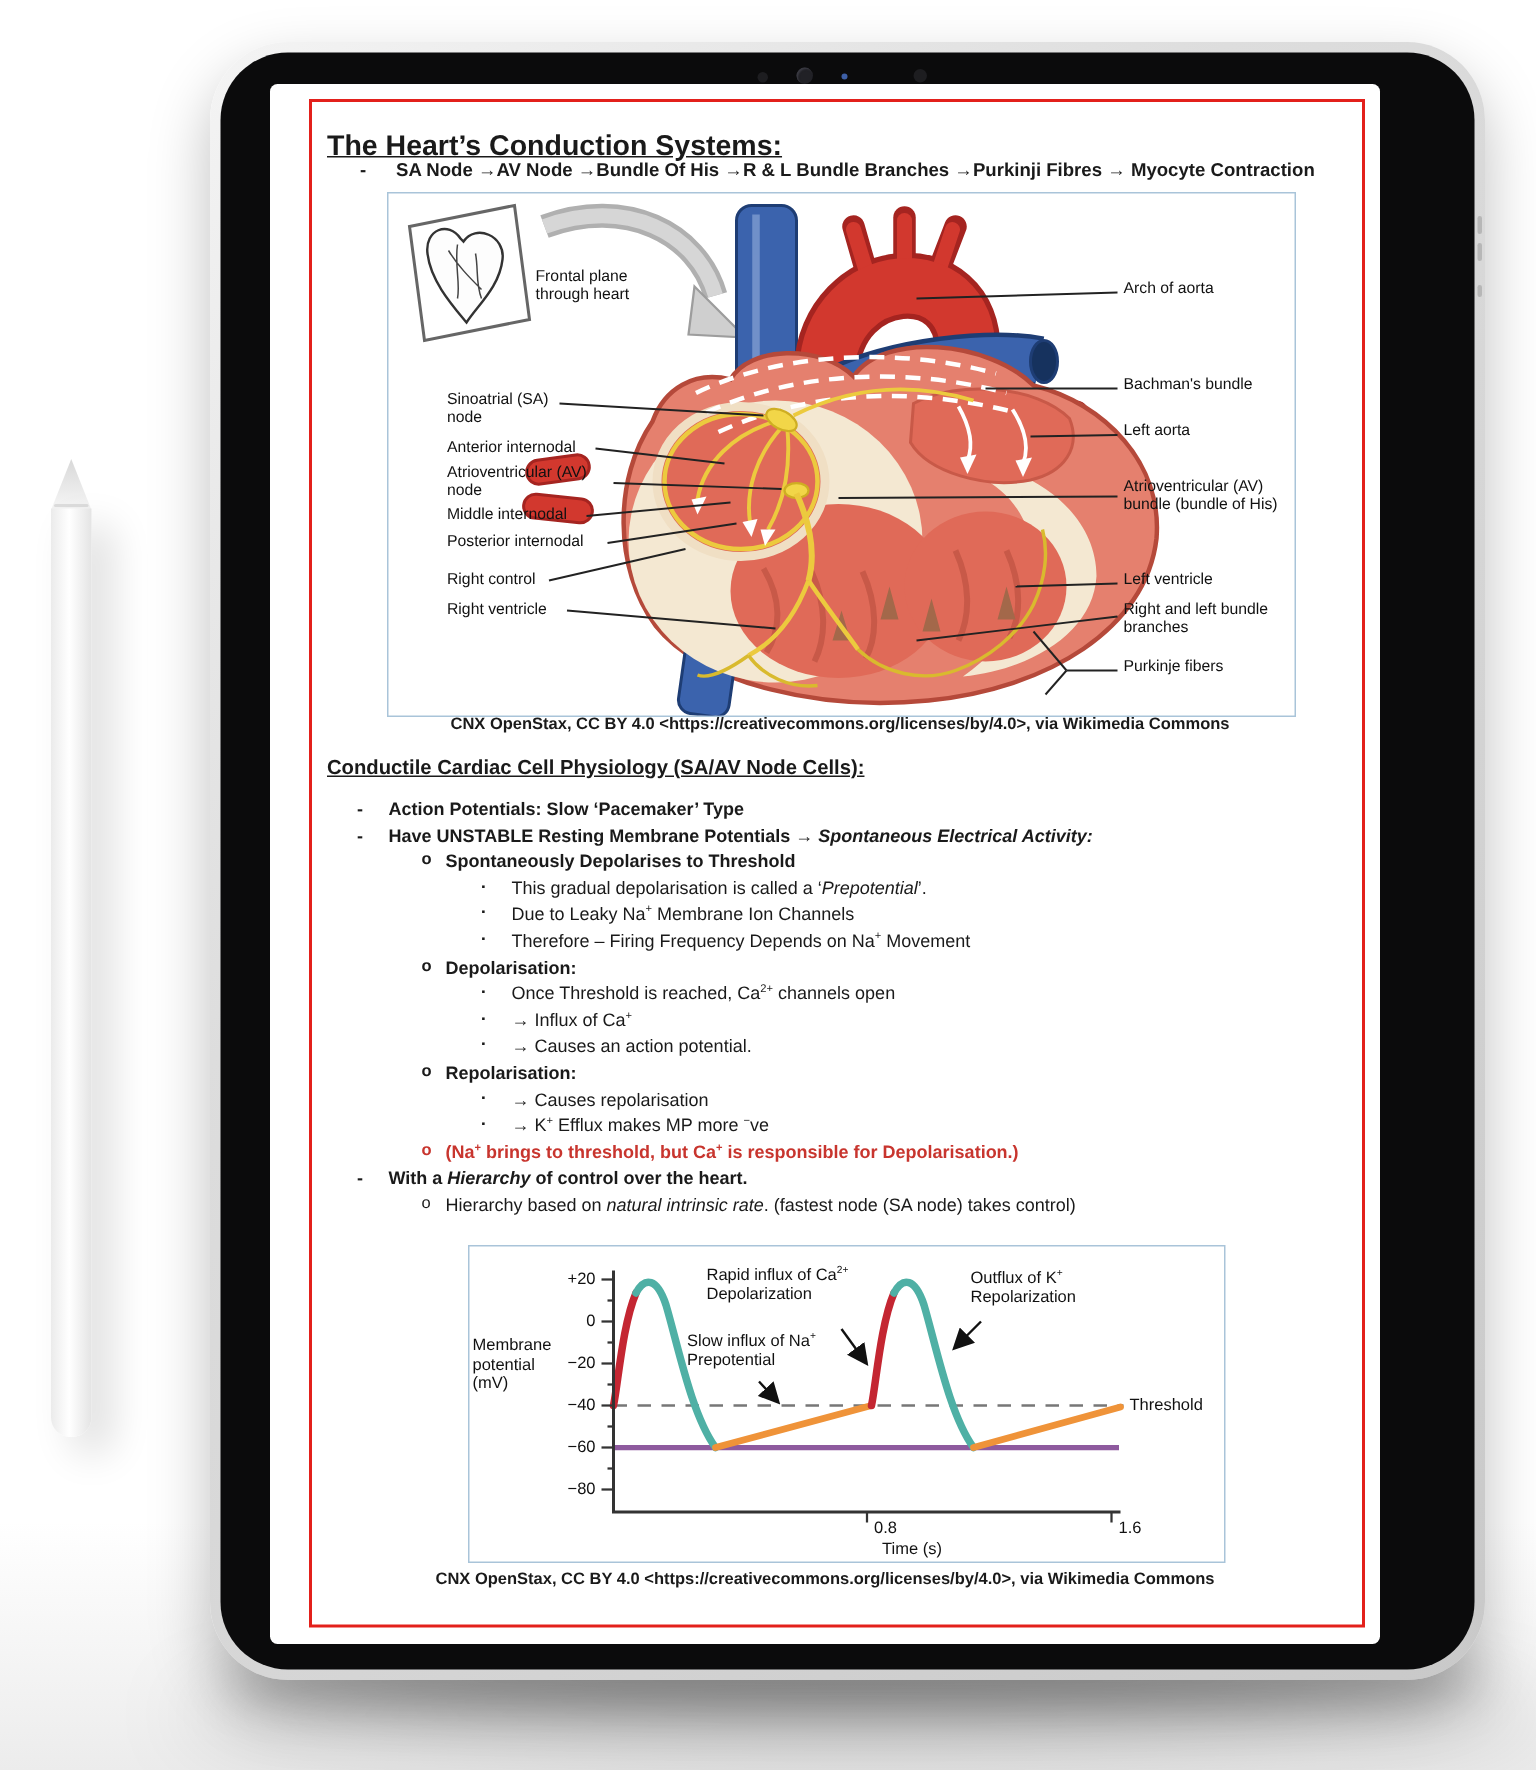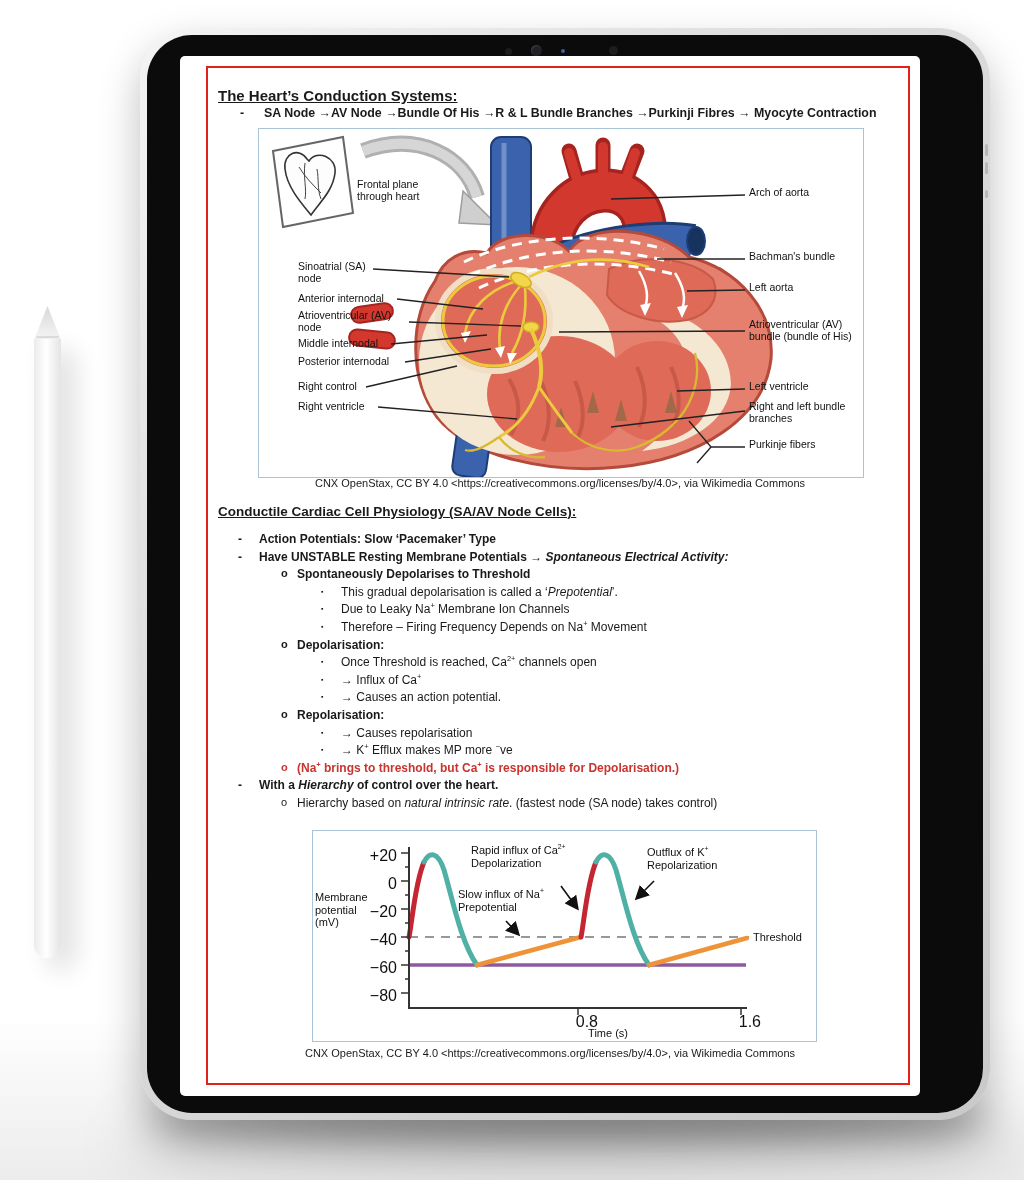--- a/index.html
+++ b/index.html
@@ -29,26 +29,26 @@
   .pencil .tip{position:absolute;left:0;top:0;width:27px;height:34px;
     background:linear-gradient(180deg,#d8d8d8,#f2f2f2 85%);
     clip-path:polygon(50% 0,100% 100%,0 100%);}
   .pencil .seam{position:absolute;left:2px;top:30px;width:23px;height:2px;background:#dcdcdc;border-radius:2px;}
   .pencil .body{position:absolute;left:0;top:33px;width:27px;height:619px;border-radius:0 0 13px 13px;
     background:linear-gradient(90deg,#ebebeb,#ffffff 45%,#e4e4e4);
     box-shadow:14px 12px 26px rgba(0,0,0,.13);}
   
   .screen{position:absolute;left:40px;top:28px;width:740px;height:1040px;background:#ffffff;border-radius:5px;}
   .red-frame{position:absolute;left:26px;top:10px;right:10px;bottom:11px;border:2px solid #e3201b;}
-  .page-title{position:absolute;left:38px;top:31px;font-size:15px;font-weight:bold;
+  .page-title{position:absolute;left:38px;top:31px;font-size:19px;font-weight:bold;
     text-decoration:underline;white-space:nowrap;}
   .flow-line{position:absolute;top:50px;left:0;width:740px;height:18px;font-size:12.4px;font-weight:bold;}
   .flow-line .marker{position:absolute;left:60px;}
   .flow-line .ntext{position:absolute;left:84px;white-space:nowrap;}
-  .attr{position:absolute;font-size:11px;font-weight:400;text-align:center;white-space:nowrap;}
+  .attr{position:absolute;font-size:11px;font-weight:700;text-align:center;white-space:nowrap;}
   .attr.fig{left:78px;top:421px;width:604px;}
   .attr.chart{left:25px;top:991px;width:690px;}
   .section-heading{position:absolute;left:38px;top:448px;font-size:13.5px;font-weight:bold;
     text-decoration:underline;white-space:nowrap;}
   .notes{position:absolute;left:0;top:476px;width:735px;}
   .note-line{position:relative;height:17.6px;font-size:12px;}
   .note-line .marker{position:absolute;}
   .note-line .ntext{position:absolute;white-space:nowrap;}
   .lvl1 .marker{left:58px;}
   .lvl1 .ntext{left:79px;}
@@ -58,21 +58,21 @@
   .lvl3 .ntext{left:161px;}
   .bold{font-weight:bold;}
   .red{color:#c8352e;font-weight:bold;}
   sup{font-size:.62em;vertical-align:super;line-height:0;}
   
   .figure{position:absolute;left:78px;top:72px;width:604px;height:348px;border:1.5px solid #a9c4d9;background:#fff;}
   .fig-label{position:absolute;font-size:10.5px;line-height:1.12;color:#111;white-space:pre-line;}
   
   .chartbox{position:absolute;left:132px;top:774px;width:503px;height:210px;border:1.5px solid #a9c4d9;background:#fff;}
   .ch-label{position:absolute;font-size:11px;line-height:1.15;color:#111;white-space:pre-line;}
-  .ch-tick{position:absolute;font-size:16px;color:#111;}
+  .ch-tick{position:absolute;font-size:11px;color:#111;}
   .tick-r{text-align:right;width:30px;}
   .tick-c{text-align:right;width:40px;}
 </style>
 </head>
 <body>
 
 <div class="scene">
   <div class="floor-shadow2"></div>
   <div class="floor-shadow"></div>
 

